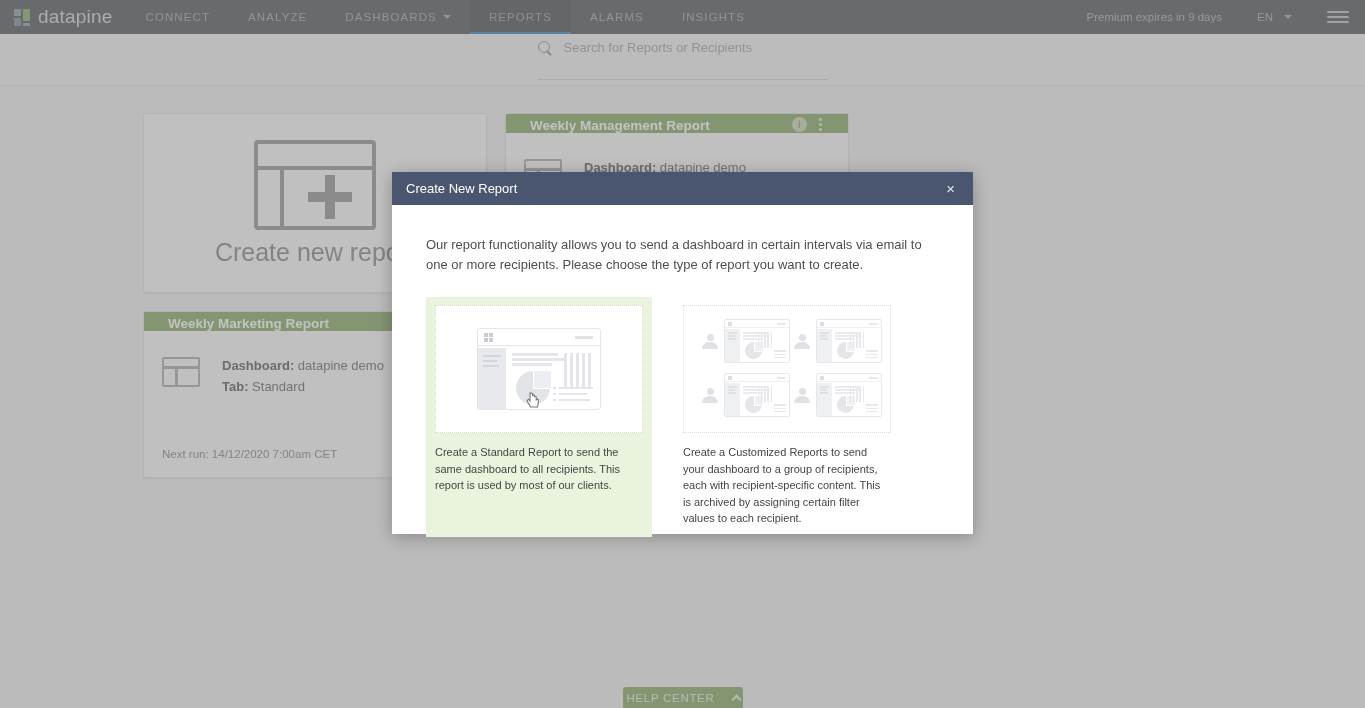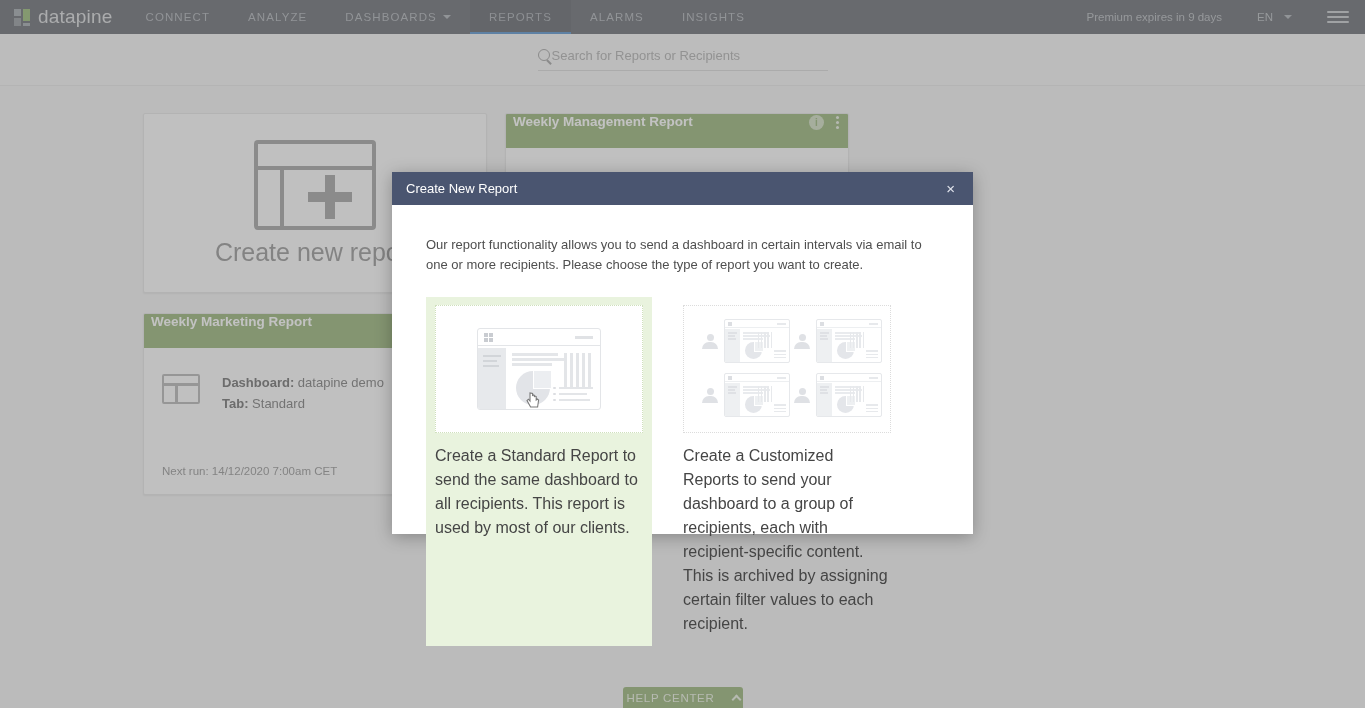--- a/index.html
+++ b/index.html
@@ -41,22 +41,22 @@
   .lang { color:#b0b4b9; font-size:11.5px; display:flex; align-items:center; gap:5px; cursor:pointer;}
   .burger { width:22px; display:flex; flex-direction:column; gap:3px; cursor:pointer; }
   .burger i { display:block; height:2px; background:#c2c5c9; border-radius:1px; }
 
   
   .searchstrip {
     position:absolute; left:0; top:34px; width:1365px; height:52px;
     background:#f4f4f4; display:flex; align-items:center; justify-content:center;
     border-bottom:1px solid #e6e6e6;
   }
-  .searchwrap { width:290px; display:flex; align-items:flex-end; gap:0;
-    border-bottom:1px solid #d6d6d6; padding-bottom:7px; }
+  .searchwrap { width:290px; display:flex; align-items:flex-end; gap:12px;
+    border-bottom:1px solid #d6d6d6; padding-bottom:24px; }
   .search-ico { width:14px; height:14px; position:relative; flex:none; }
   .search-ico::before {
     content:""; position:absolute; left:0; top:0; width:10px; height:10px;
     border:1.6px solid #9a9a9a; border-radius:50%;
   }
   .search-ico::after {
     content:""; position:absolute; left:9px; top:9.5px; width:6px; height:1.6px;
     background:#9a9a9a; transform: rotate(45deg); transform-origin: left center;
   }
   .searchinput {
@@ -79,21 +79,21 @@
              position:relative; }
   .newicon .bar { position:absolute; left:0; right:0; top:22px; height:4px; background:#9b9b9b; }
   .newicon .side { position:absolute; left:22px; top:22px; bottom:0; width:4px; background:#9b9b9b; }
   .newicon .plus-h { position:absolute; left:56px; top:53px; width:44px; height:10px;
                      background:#9b9b9b; transform: translate(-50%,-50%); left:72px; }
   .newicon .plus-v { position:absolute; left:72px; top:53px; width:10px; height:44px;
                      background:#9b9b9b; transform: translate(-50%,-50%); }
   .newlabel { font-size:25px; color:#8d8d8d; }
 
   
-  .card-head { height:34px; display:flex; align-items:flex-start; padding:0 7px;
+  .card-head { height:19px; display:flex; align-items:flex-end; padding:0 24px;
                color:#ffffff; font-size:13.5px; font-weight:bold; }
   .card-head.green { background:#8fae6c; }
   .card-head.blue  { background:#6e8aa6; }
   .head-actions { margin-left:auto; display:flex; align-items:center; gap:10px; }
   .info-ico { width:15px; height:15px; border-radius:50%; background:rgba(255,255,255,.55);
               color:#8fae6c; font-size:10px; font-weight:bold; display:flex;
               align-items:center; justify-content:center; cursor:pointer; }
   .card-head.blue .info-ico { color:#6e8aa6; }
   .dots { display:flex; flex-direction:column; gap:2px; cursor:pointer; padding:2px; }
   .dots i { width:3px; height:3px; background:rgba(255,255,255,.8); border-radius:50%; display:block; }
@@ -143,21 +143,21 @@
   .modal-body { padding:30px 34px 0 34px; }
   .modal-intro { font-size:13px; color:#4f4f4f; line-height:1.55; max-width:500px; }
   .options { display:flex; gap:22px; margin-top:22px; }
   .option { width:226px; cursor:pointer; padding:8px 9px 10px 9px; }
   .option.selected { background:#e9f3de; }
   .opt-art {
     height:128px; background:#ffffff; border:1px dotted #dcdcdc;
     display:flex; align-items:center; justify-content:center;
   }
   .option.selected .opt-art { border-color:#cfe0bd; }
-  .opt-text { margin-top:11px; font-size:16px; color:#454545; line-height:1.5; }
+  .opt-text { margin-top:11px; font-size:11px; color:#454545; line-height:1.5; }
 
   
   .dashart { width:124px; height:82px; background:#ffffff;
              border:1.5px solid #e3e5e8; border-radius:3px; position:relative; overflow:hidden; }
   .da-top { position:absolute; left:0; right:0; top:0; height:17px; border-bottom:1.5px solid #e3e5e8; }
   .da-grid { position:absolute; left:6px; top:4px; width:9px; height:9px; }
   .da-grid i { position:absolute; width:3.6px; height:3.6px; background:#c9ccd1; }
   .da-grid i:nth-child(1){left:0;top:0;} .da-grid i:nth-child(2){left:5px;top:0;}
   .da-grid i:nth-child(3){left:0;top:5px;} .da-grid i:nth-child(4){left:5px;top:5px;}
   .da-topline { position:absolute; right:7px; top:7px; width:18px; height:2.5px; background:#e0e2e5; }

